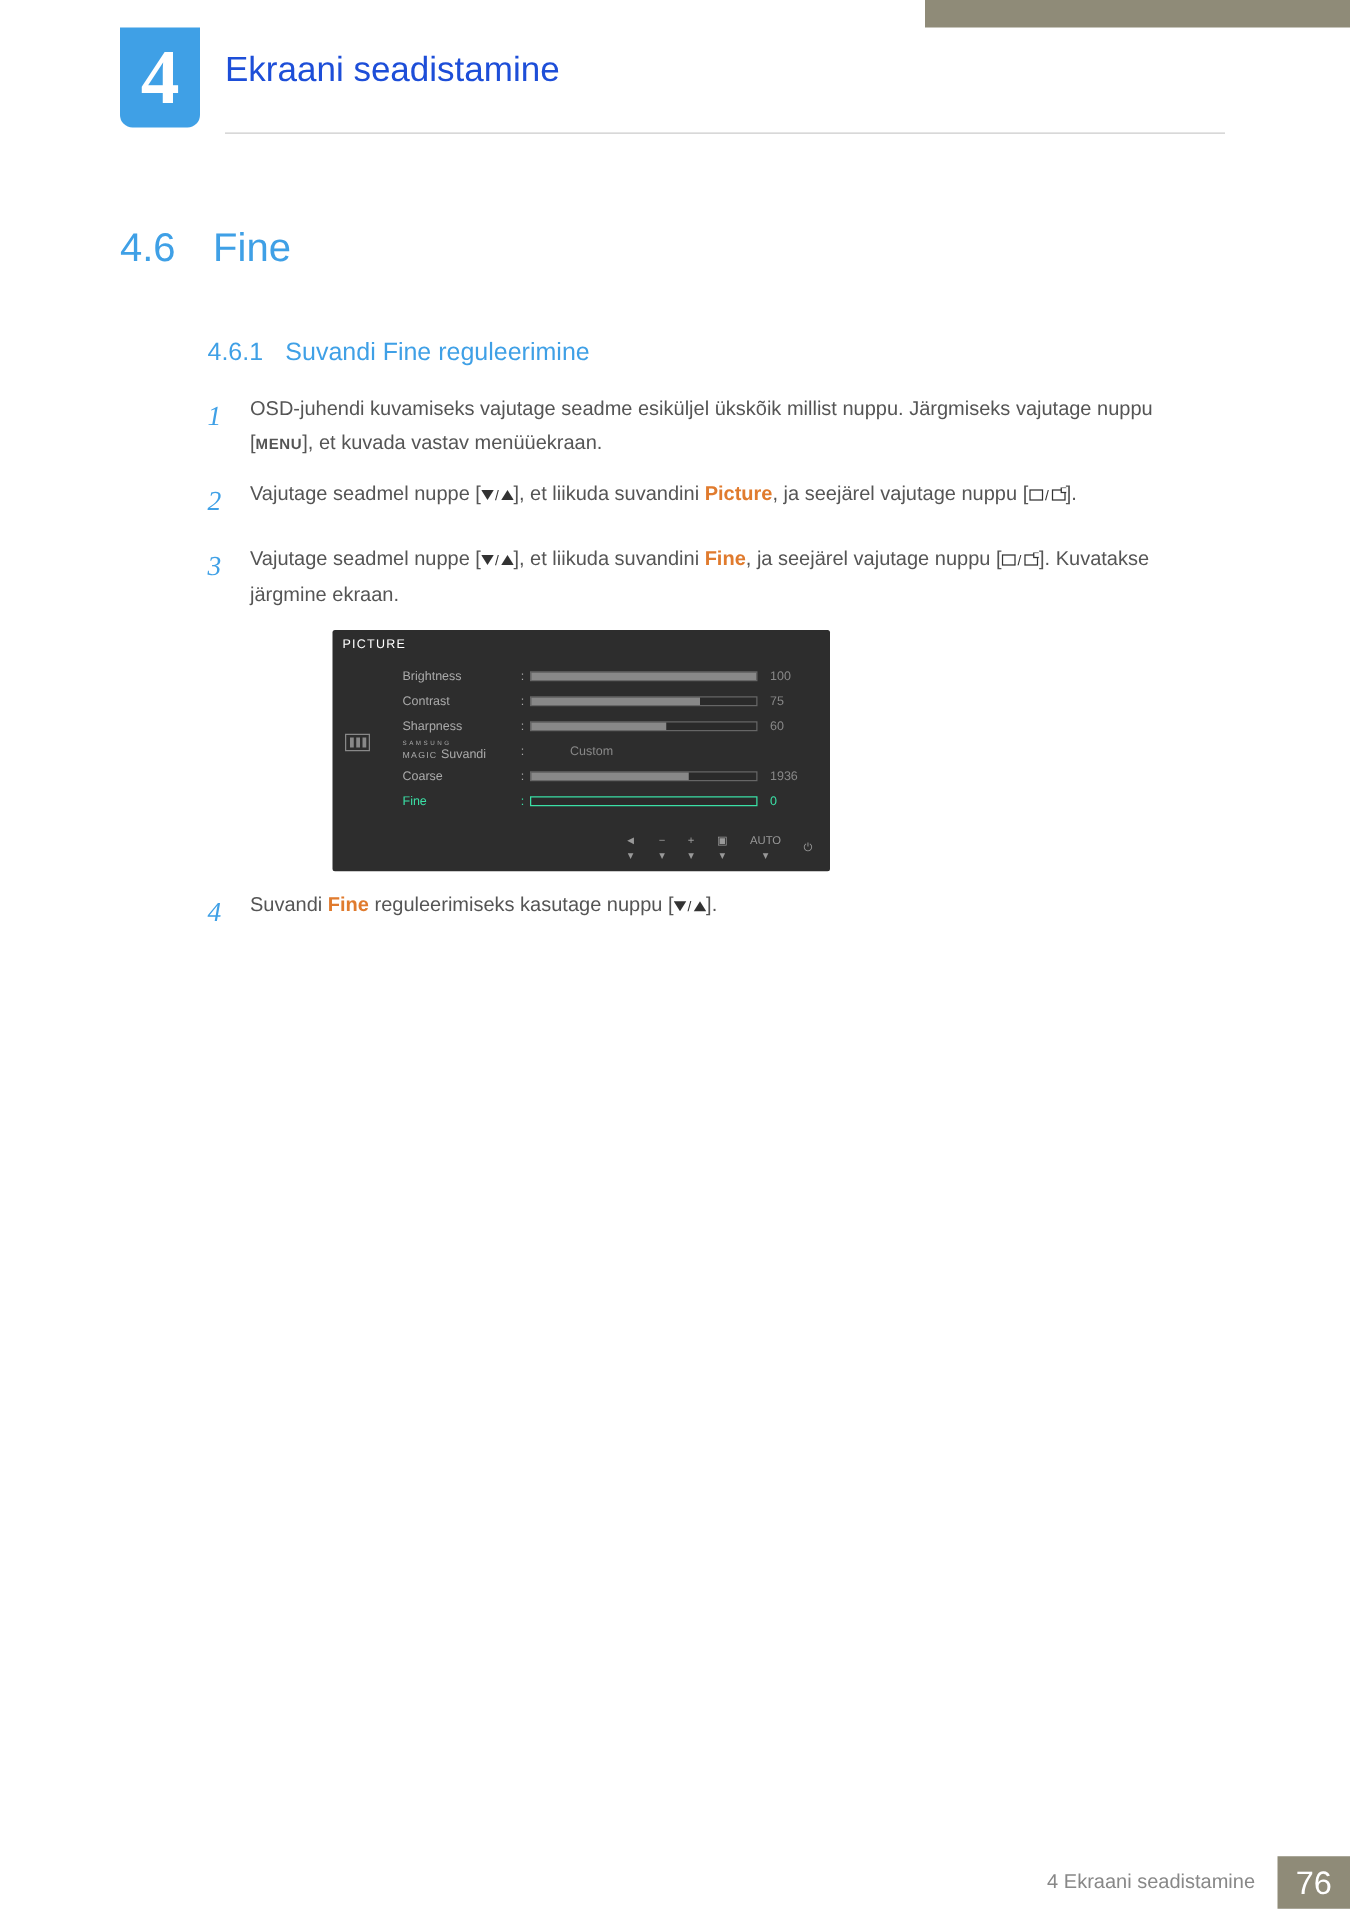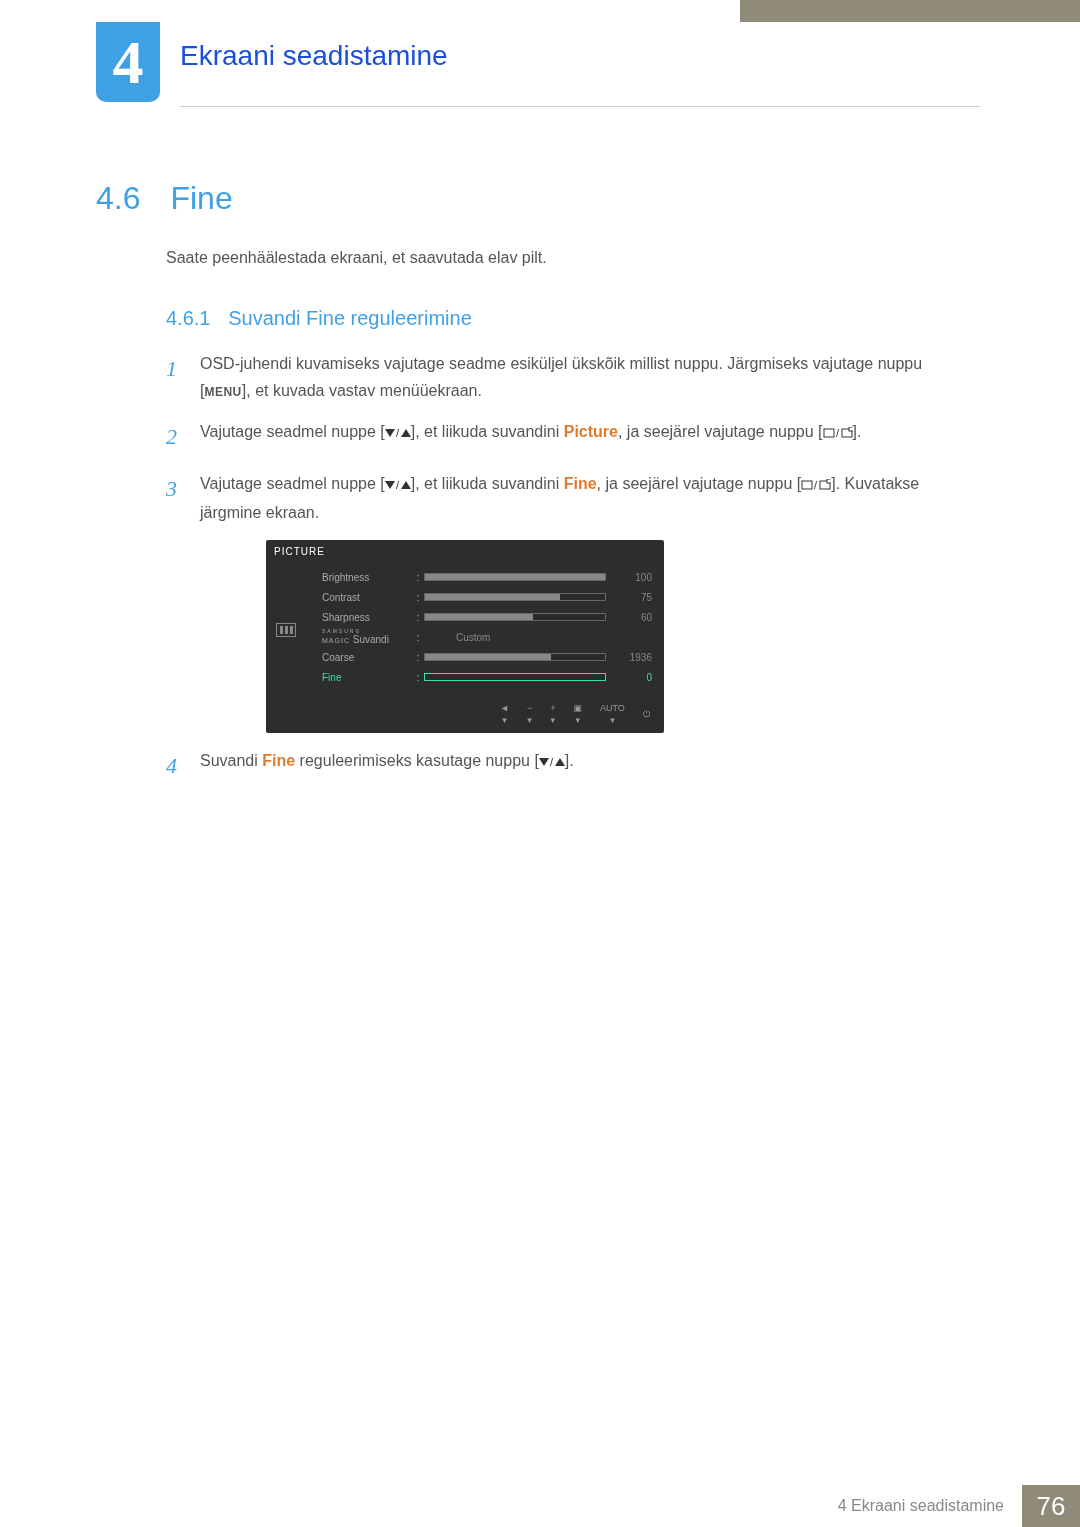--- a/index.html
+++ b/index.html
@@ -95,21 +95,21 @@
     content: "✎";
     color: #fff;
     position: absolute;
     left: 5px;
     top: 2px;
     font-size: 14px;
   }
   .note-text { font-size: 15px; color: #555; }
   .orange { color: #e07b2e; font-weight: bold; }
   .subsection-row {
-    margin-top: 40px;
+    margin-top: 54px;
     margin-left: 70px;
   }
   .subsection-num {
     color: #3fa0e6;
     font-size: 20px;
     font-weight: 400;
   }
   .subsection-title {
     color: #3fa0e6;
     font-size: 20px;
@@ -198,21 +198,21 @@
     border: 1px solid #666;
     background: #2a2a2a;
     position: relative;
   }
   .osd-bar-fill {
     position:absolute; left:0; top:0; bottom:0;
     background: #888;
   }
   .osd-bar.sel-bar { border-color: #3be0a6; }
   .osd-bar.sel-bar .osd-bar-fill { background:#3be0a6; }
-  .osd-val { width: 36px; text-align: right; color:#888; }
+  .osd-val { width: 36px; color:#888; }
   .osd-val.sel-val { color:#3be0a6; }
   .osd-value-text { color:#888; font-size:10px;margin-left:32px; }
   .osd-footer {
     display:flex;
     justify-content: flex-end;
     gap: 18px;
     padding: 6px 14px 8px;
     font-size: 9px;
     color: #999;
     align-items:center;
@@ -255,21 +255,20 @@
 <div class="chapter-title">Ekraani seadistamine</div>
 <div class="chapter-hr"></div>
 
 <div class="content">
 
   <div>
     <span class="section-num">4.6</span>
     <span class="section-title">Fine</span>
   </div>
 
-  <div class="intro">Saate peenhäälestada ekraani, et saavutada elav pilt.</div>
 
 
   <div class="subsection-row">
     <span class="subsection-num">4.6.1</span>
     <span>&nbsp;&nbsp;</span>
     <span class="subsection-title">Suvandi Fine reguleerimine</span>
   </div>
 
   <div class="steps">
 

